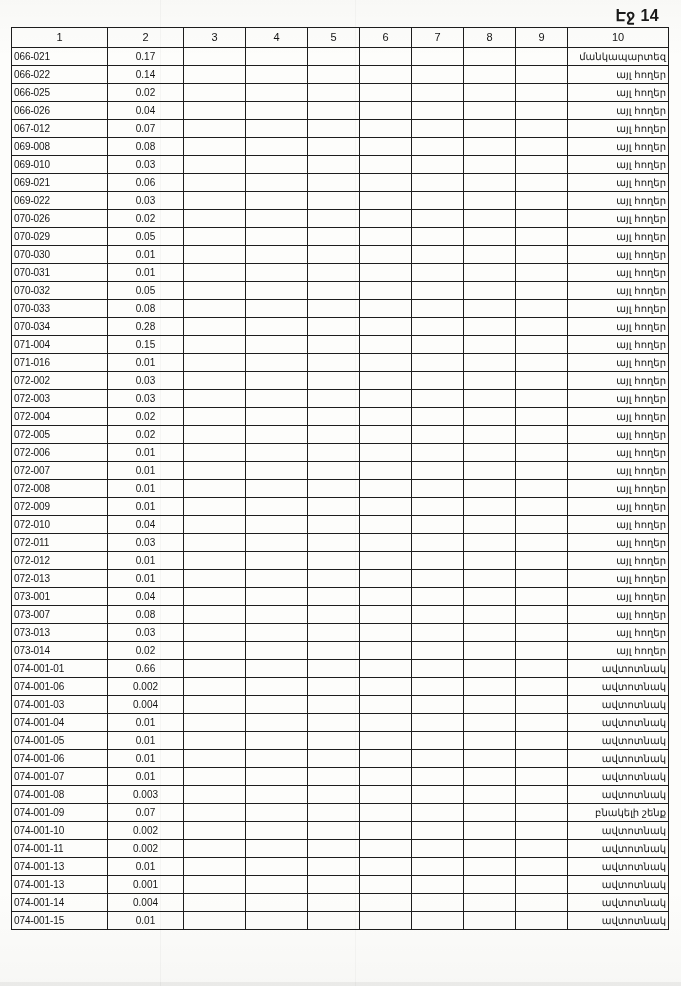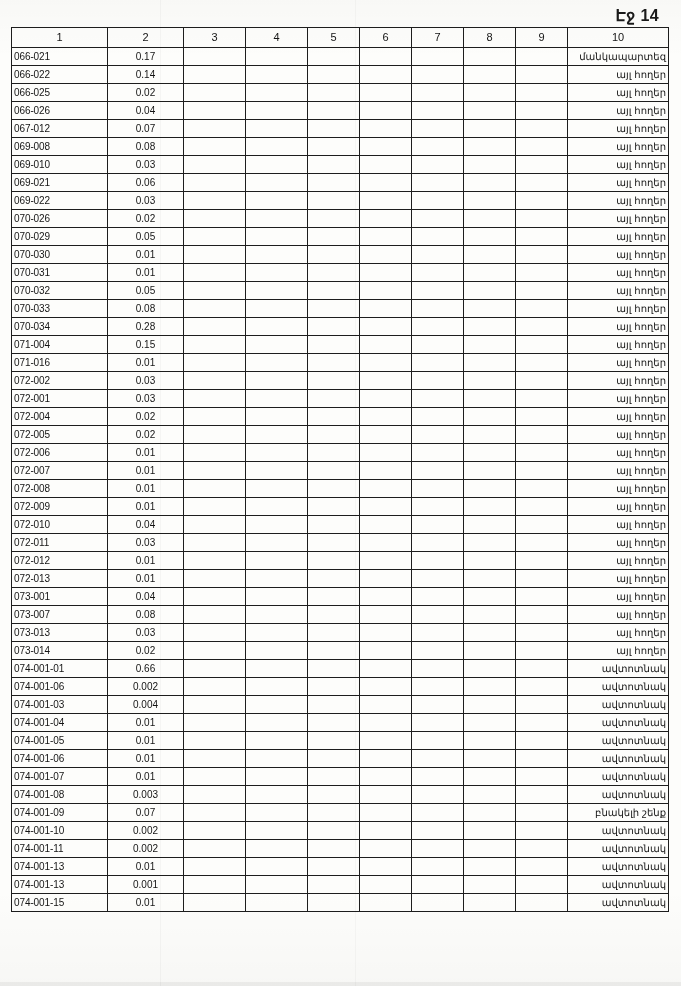--- a/index.html
+++ b/index.html
@@ -360,21 +360,21 @@
             <td class="c-blank"></td>
             <td class="c-blank"></td>
             <td class="c-blank"></td>
             <td class="c-blank"></td>
             <td class="c-blank"></td>
             <td class="c-blank"></td>
             <td class="c-blank"></td>
             <td class="c-note">այլ հողեր</td>
           </tr>
           <tr>
-            <td class="c-code">072-001</td>
+            <td class="c-code">072-003</td>
             <td class="c-val">0.03</td>
             <td class="c-blank"></td>
             <td class="c-blank"></td>
             <td class="c-blank"></td>
             <td class="c-blank"></td>
             <td class="c-blank"></td>
             <td class="c-blank"></td>
             <td class="c-blank"></td>
             <td class="c-note">այլ հողեր</td>
           </tr>
@@ -686,20 +686,32 @@
             <td class="c-blank"></td>
             <td class="c-blank"></td>
             <td class="c-blank"></td>
             <td class="c-blank"></td>
             <td class="c-blank"></td>
             <td class="c-note">ավտոտնակ</td>
           </tr>
           <tr>
             <td class="c-code">074-001-13</td>
             <td class="c-val">0.001</td>
+            <td class="c-blank"></td>
+            <td class="c-blank"></td>
+            <td class="c-blank"></td>
+            <td class="c-blank"></td>
+            <td class="c-blank"></td>
+            <td class="c-blank"></td>
+            <td class="c-blank"></td>
+            <td class="c-note">ավտոտնակ</td>
+          </tr>
+          <tr>
+            <td class="c-code">074-001-14</td>
+            <td class="c-val">0.004</td>
             <td class="c-blank"></td>
             <td class="c-blank"></td>
             <td class="c-blank"></td>
             <td class="c-blank"></td>
             <td class="c-blank"></td>
             <td class="c-blank"></td>
             <td class="c-blank"></td>
             <td class="c-note">ավտոտնակ</td>
           </tr>
           <tr>

